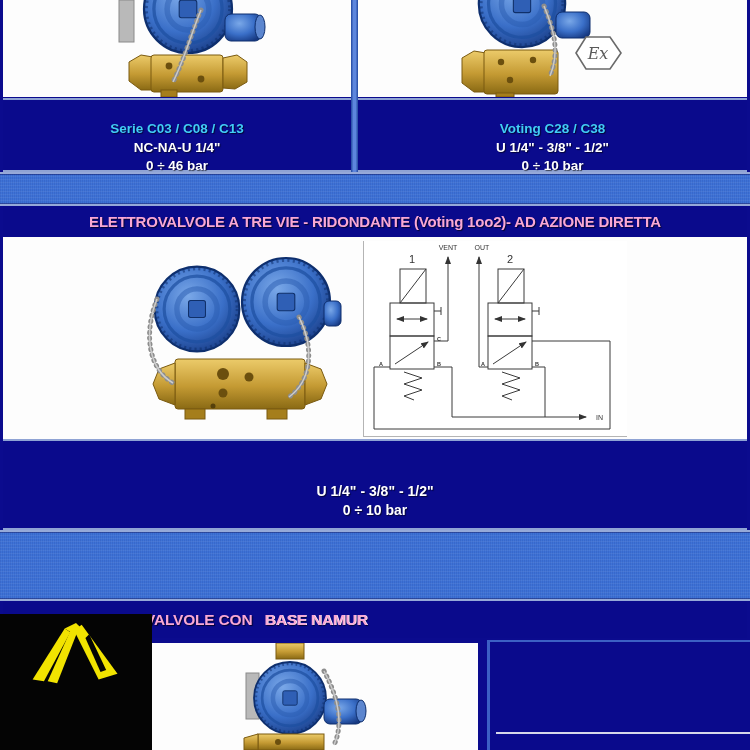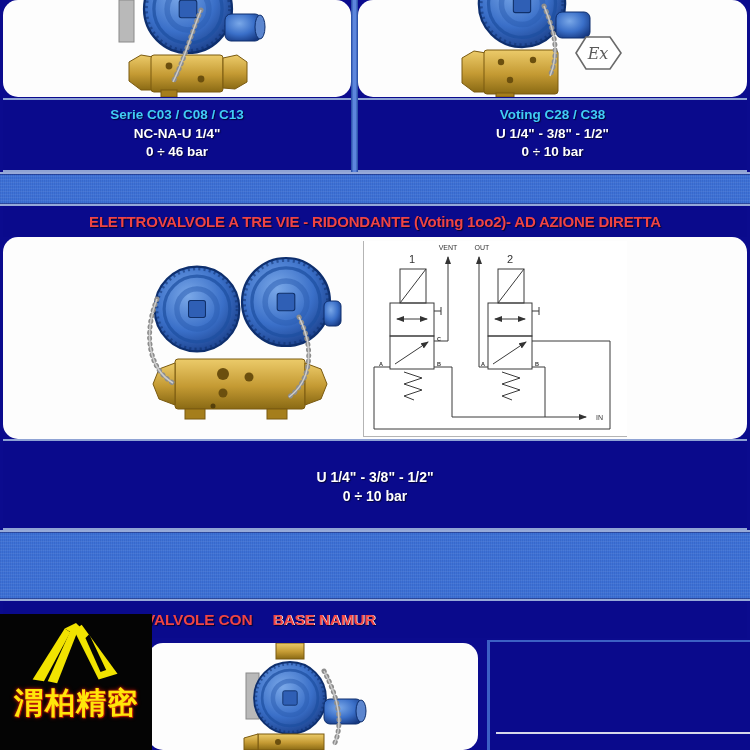--- a/index.html
+++ b/index.html
@@ -1,37 +1,37 @@
 <!DOCTYPE html>
 <html><head>
 <meta charset="utf-8">
 <style>
   html,body{margin:0;padding:0;background:#ffffff;}
   .page{position:relative;width:750px;height:750px;background:#0b0b8e;overflow:hidden;
         font-family:"Liberation Sans",sans-serif;}
-  .cell-white{position:absolute;background:#fdfdfd;border-radius:15px;}
+  .cell-white{position:absolute;background:#fdfdfd;}
   .divider-v{position:absolute;left:351px;top:0;width:7px;height:172px;
         background:linear-gradient(90deg,#22479e,#5d86dd 35%,#5d86dd 65%,#22479e);}
   .caption{position:absolute;background:#0a0a8c;color:#ffffff;text-align:center;
-        font-weight:bold;font-size:13.5px;line-height:18.5px;padding-top:6px;
+        font-weight:bold;font-size:13.5px;line-height:18.5px;padding-top:20px;
         border-top:2px solid #8fa3d4;border-bottom:2px solid #8fa3d4;
         text-shadow:1px 1px 1px rgba(0,0,0,.6);box-sizing:border-box;}
   .serie{color:#41cdf5;cursor:pointer;}
   .sep{position:absolute;left:0;width:750px;background-color:#3e72d6;
         border-top:2px solid #96a9d8;border-bottom:2px solid #96a9d8;box-sizing:border-box;
         background-image:
           repeating-linear-gradient(0deg,rgba(255,255,255,.06) 0 1px,transparent 1px 3px),
           repeating-linear-gradient(90deg,rgba(10,25,110,.10) 0 1px,transparent 1px 2px);
         box-shadow:inset 0 1px 0 rgba(10,15,90,.45),inset 0 -1px 0 rgba(10,15,90,.45);}
-  .hdr{position:absolute;left:3px;width:744px;background:#0a0a8c;color:#ef4444;
+  .hdr{position:absolute;left:3px;width:744px;background:#0a0a8c;color:#f9a8d4;
         display:flex;align-items:center;justify-content:center;font-weight:bold;
         text-shadow:1px 1px 1px rgba(0,0,0,.65);letter-spacing:-0.2px;box-sizing:border-box;}
   #header1{top:206px;height:31px;font-size:15px;}
   #header2{top:601px;height:37px;font-size:15.5px;justify-content:flex-start;padding-left:142px;}
-  #header2 .heavy{text-shadow:0.7px 0 0 #fff,1px 1px 1px rgba(0,0,0,.65);margin:0 4px 0 20px;}
+  #header2 .heavy{text-shadow:0.7px 0 0 #fff,1px 1px 1px rgba(0,0,0,.65);margin:0 4px 0 12px;}
   #c90white{left:3px;top:237px;width:744px;height:202px;}
   #schematicBox{position:absolute;left:360px;top:4px;width:263px;height:195px;
         border-left:1px solid #b4b4b4;border-bottom:1px solid #b4b4b4;background:#fff;}
   #capC90{left:3px;top:439px;width:744px;height:91px;}
   #bottomWhite{left:148px;top:643px;width:330px;height:107px;}
   .panel{position:absolute;left:487px;top:640px;width:263px;height:110px;background:#0a0a8c;
         border-left:3px solid #3c60c4;border-top:2px solid #3c60c4;box-sizing:border-box;}
   .panel-title{position:absolute;left:0;right:0;top:50px;text-align:center;color:#fff;
         font-weight:bold;font-size:13px;letter-spacing:.3px;text-shadow:1px 1px 1px rgba(0,0,0,.6);}
   .panel-rule{position:absolute;left:6px;right:0;top:90px;height:2px;background:#d6d7ea;}
@@ -226,16 +226,15 @@
   </div>
 
   <div class="logo">
     <svg width="122" height="66" viewBox="0 0 104 70" style="margin-top:7px">
       <polygon points="6,62 40,8 46,12 18,64" fill="#f2e300"></polygon>
       <polygon points="22,64 48,6 54,10 32,66" fill="#f2e300"></polygon>
       <polygon points="40,8 52,2 58,8 50,14" fill="#f2e300"></polygon>
       <polygon points="50,10 58,4 96,56 76,62" fill="#f2e300"></polygon>
       <polygon points="62,18 66,14 84,52 78,54" fill="#040404"></polygon>
     </svg>
-    <div class="logo-text">渭柏精密</div>
   </div>
 
 </div>
 
 </body></html>

